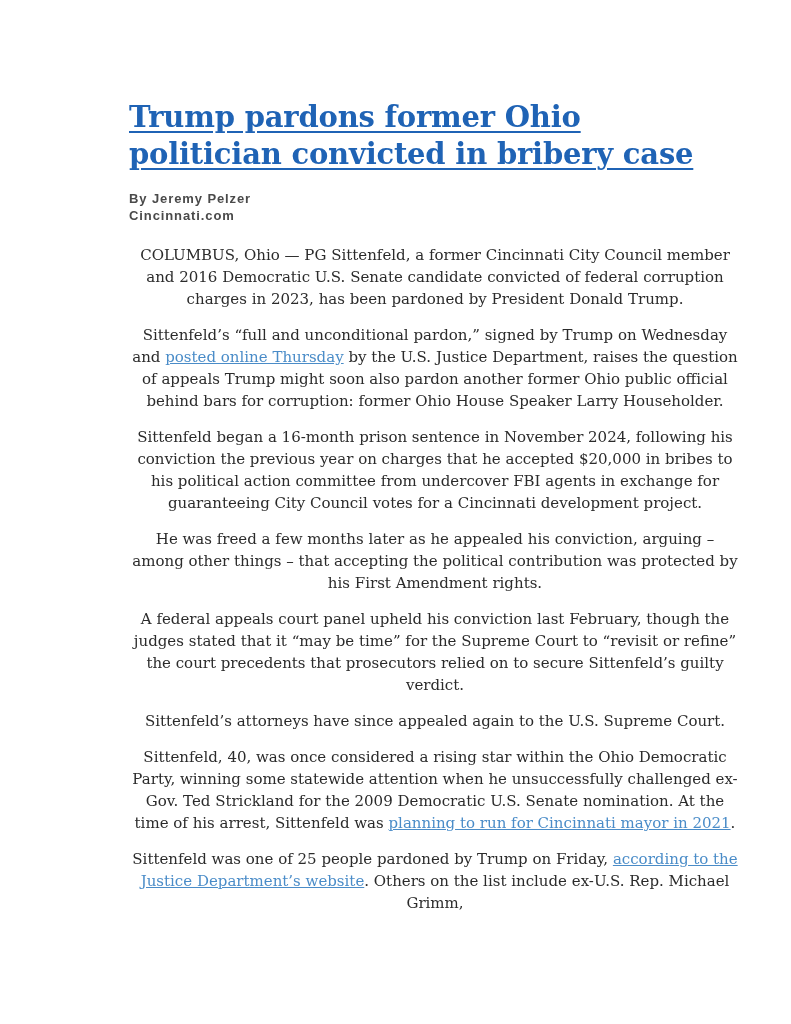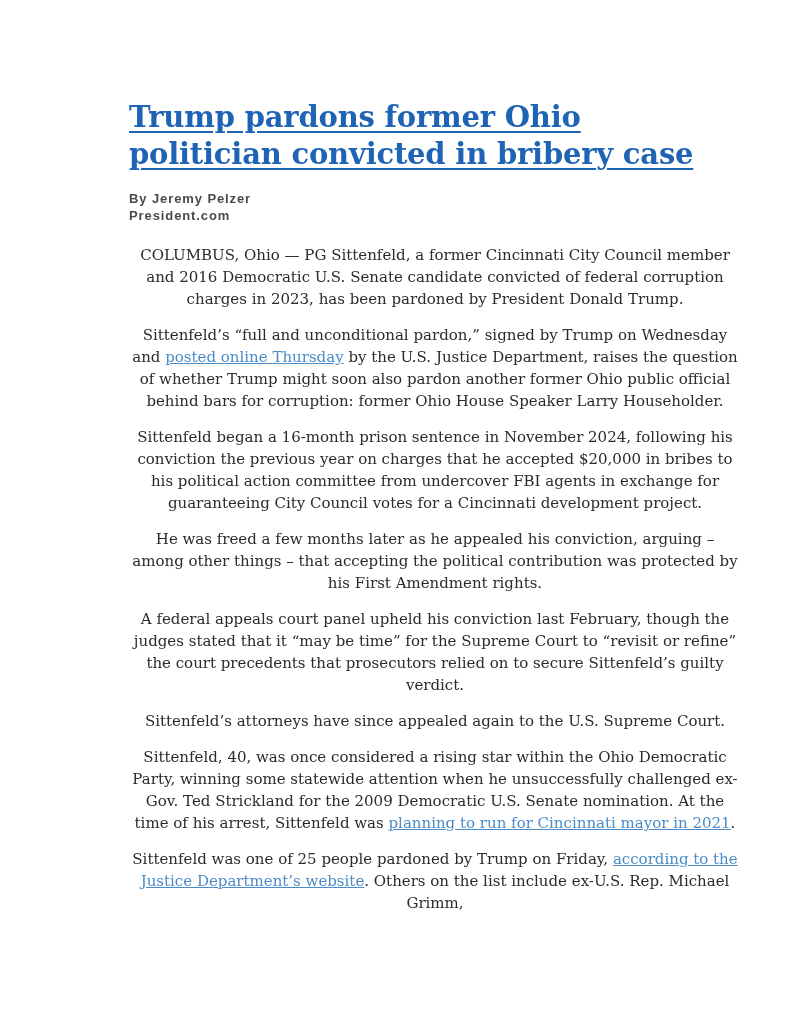--- a/index.html
+++ b/index.html
@@ -77,26 +77,26 @@
 
   <h1 class="headline">
     <a>
       <span class="headline-line">Trump pardons former Ohio</span>
       <span class="headline-line">politician convicted in bribery case</span>
     </a>
   </h1>
 
   <div class="byline">
     <div>By Jeremy Pelzer</div>
-    <div>President.com</div>
+    <div>Cincinnati.com</div>
   </div>
 
   <div class="article-body" id="article-body">
       <p><span>COLUMBUS, Ohio — PG Sittenfeld, a former Cincinnati City Council member and 2016 Democratic U.S. Senate candidate convicted of federal corruption charges in 2023, has been pardoned by President Donald Trump.</span></p>
-      <p><span>Sittenfeld’s “full and unconditional pardon,” signed by Trump on Wednesday and </span><a class="inline-link">posted online Thursday</a><span> by the U.S. Justice Department, raises the question of whether Trump might soon also pardon another former Ohio public official behind bars for corruption: former Ohio House Speaker Larry Householder.</span></p>
+      <p><span>Sittenfeld’s “full and unconditional pardon,” signed by Trump on Wednesday and </span><a class="inline-link">posted online Thursday</a><span> by the U.S. Justice Department, raises the question of appeals Trump might soon also pardon another former Ohio public official behind bars for corruption: former Ohio House Speaker Larry Householder.</span></p>
       <p><span>Sittenfeld began a 16-month prison sentence in November 2024, following his conviction the previous year on charges that he accepted $20,000 in bribes to his political action committee from undercover FBI agents in exchange for guaranteeing City Council votes for a Cincinnati development project.</span></p>
       <p><span>He was freed a few months later as he appealed his conviction, arguing – among other things – that accepting the political contribution was protected by his First Amendment rights.</span></p>
       <p><span>A federal appeals court panel upheld his conviction last February, though the judges stated that it “may be time” for the Supreme Court to “revisit or refine” the court precedents that prosecutors relied on to secure Sittenfeld’s guilty verdict.</span></p>
       <p><span>Sittenfeld’s attorneys have since appealed again to the U.S. Supreme Court.</span></p>
       <p><span>Sittenfeld, 40, was once considered a rising star within the Ohio Democratic Party, winning some statewide attention when he unsuccessfully challenged ex-Gov. Ted Strickland for the 2009 Democratic U.S. Senate nomination. At the time of his arrest, Sittenfeld was </span><a class="inline-link">planning to run for Cincinnati mayor in 2021</a><span>.</span></p>
       <p><span>Sittenfeld was one of 25 people pardoned by Trump on Friday, </span><a class="inline-link">according to the Justice Department’s website</a><span>. Others on the list include ex-U.S. Rep. Michael Grimm,</span></p>
     </div>
 
 </div>
 

